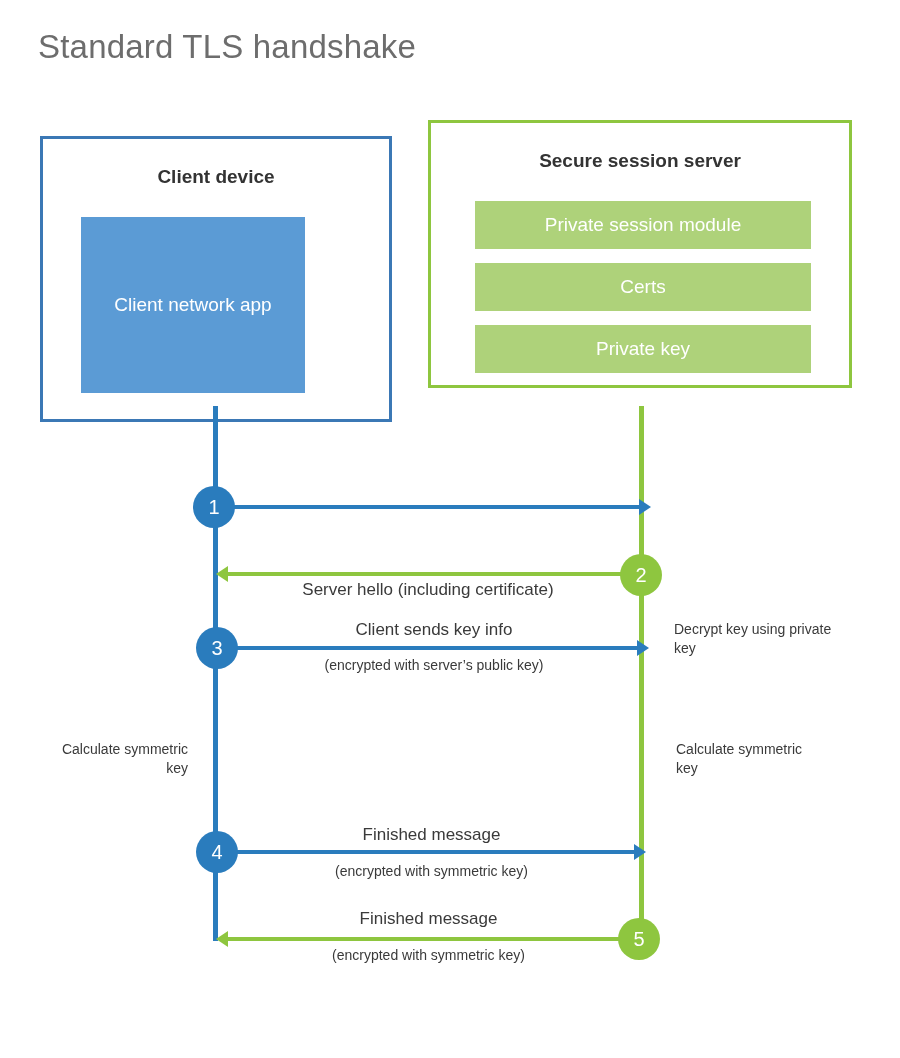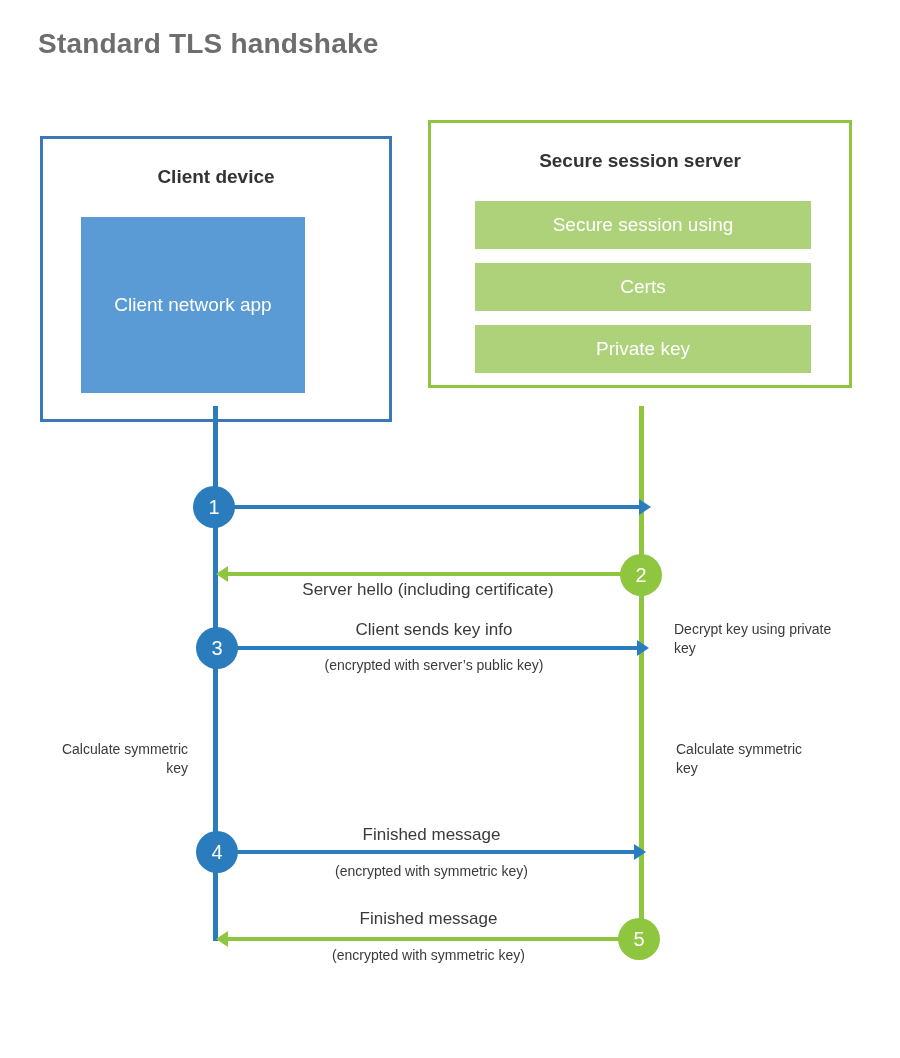--- a/index.html
+++ b/index.html
@@ -17,22 +17,22 @@
     height: 1058px;
     background: #ffffff;
     overflow: hidden;
   }
 
   
   .page-title {
     position: absolute;
     left: 38px;
     top: 28px;
-    font-size: 28px;
-    font-weight: 700;
+    font-size: 33px;
+    font-weight: 400;
     color: #6d6d6d;
     letter-spacing: 0.2px;
     white-space: nowrap;
   }
 
   
   .entity-box {
     position: absolute;
     background: #ffffff;
     box-sizing: border-box;
@@ -193,21 +193,21 @@
   <div class="page-title">Standard TLS handshake</div>
 
   <div class="entity-box client">
     <div class="entity-title">Client device</div>
     <div class="client-app">Client network app</div>
   </div>
 
   <div class="entity-box server">
     <div class="entity-title">Secure session server</div>
     <div class="server-bars">
-      <div class="server-bar">Secure session using</div>
+      <div class="server-bar">Private session module</div>
       <div class="server-bar">Certs</div>
       <div class="server-bar">Private key</div>
     </div>
   </div>
 
   <div class="lifeline client-line"></div>
   <div class="lifeline server-line"></div>
 
   <div class="arrow blue right" style="left:229px; top:505px; width:411px;">
       <span class="head"></span>

